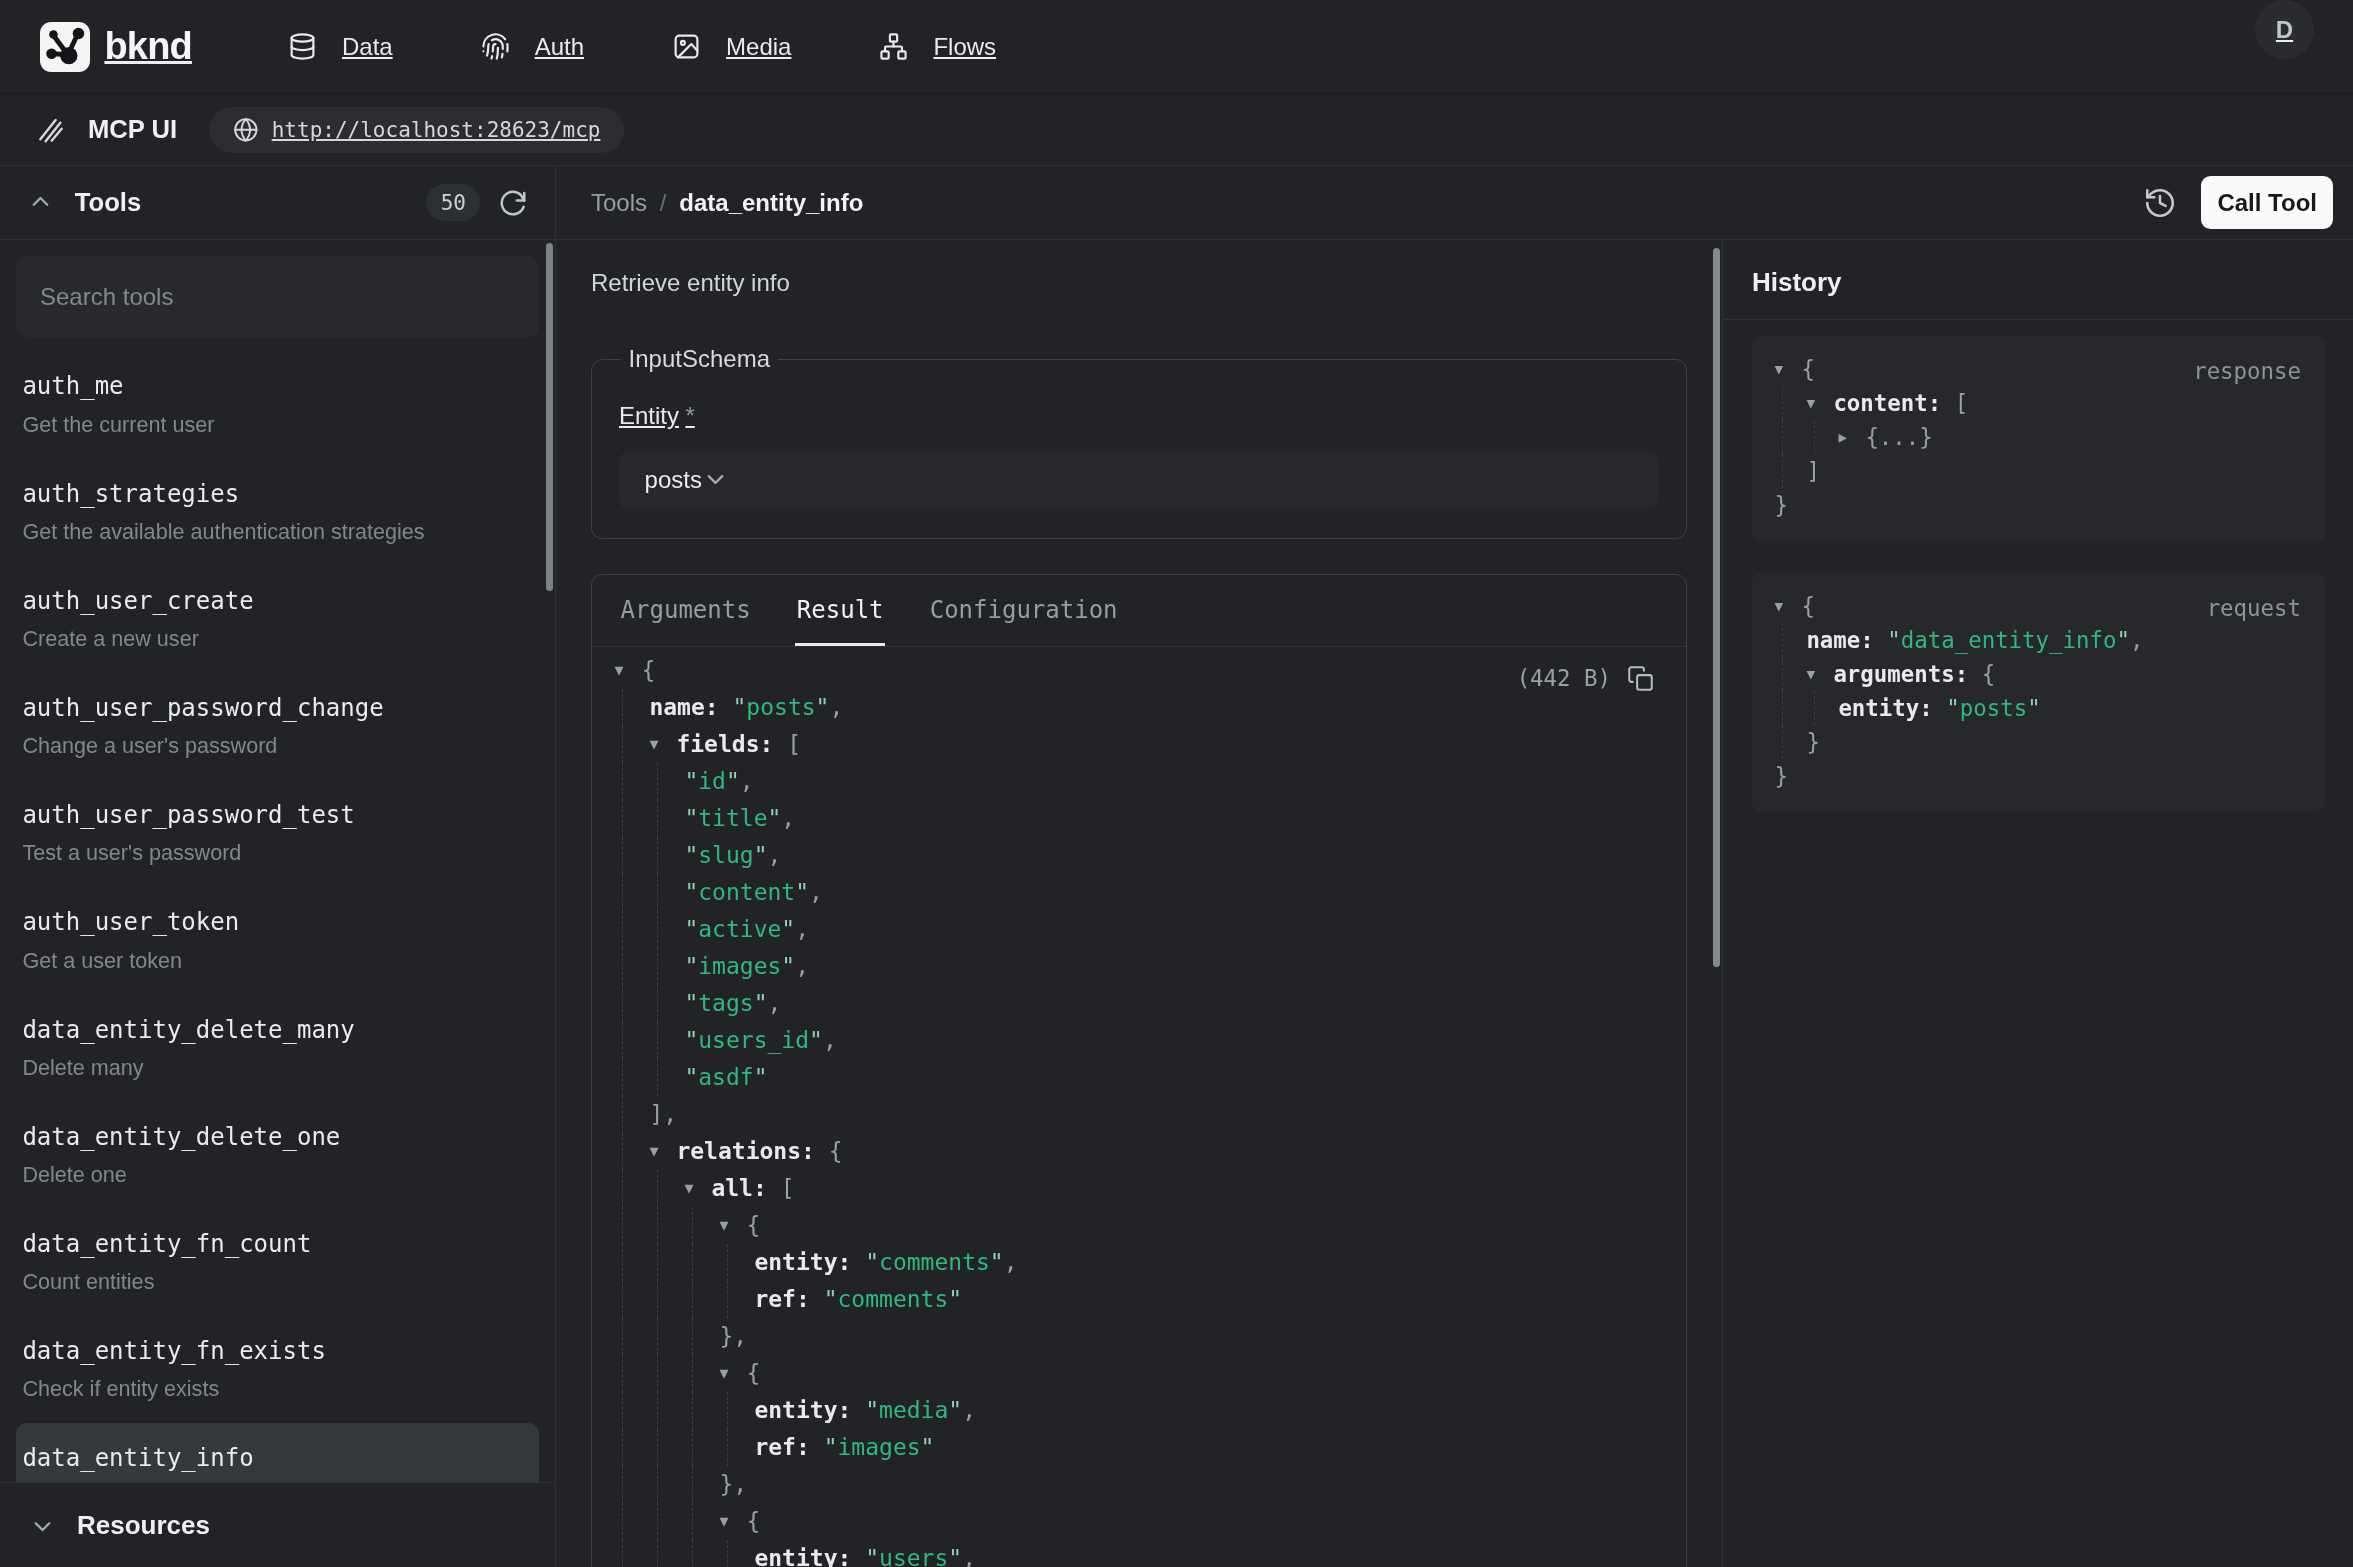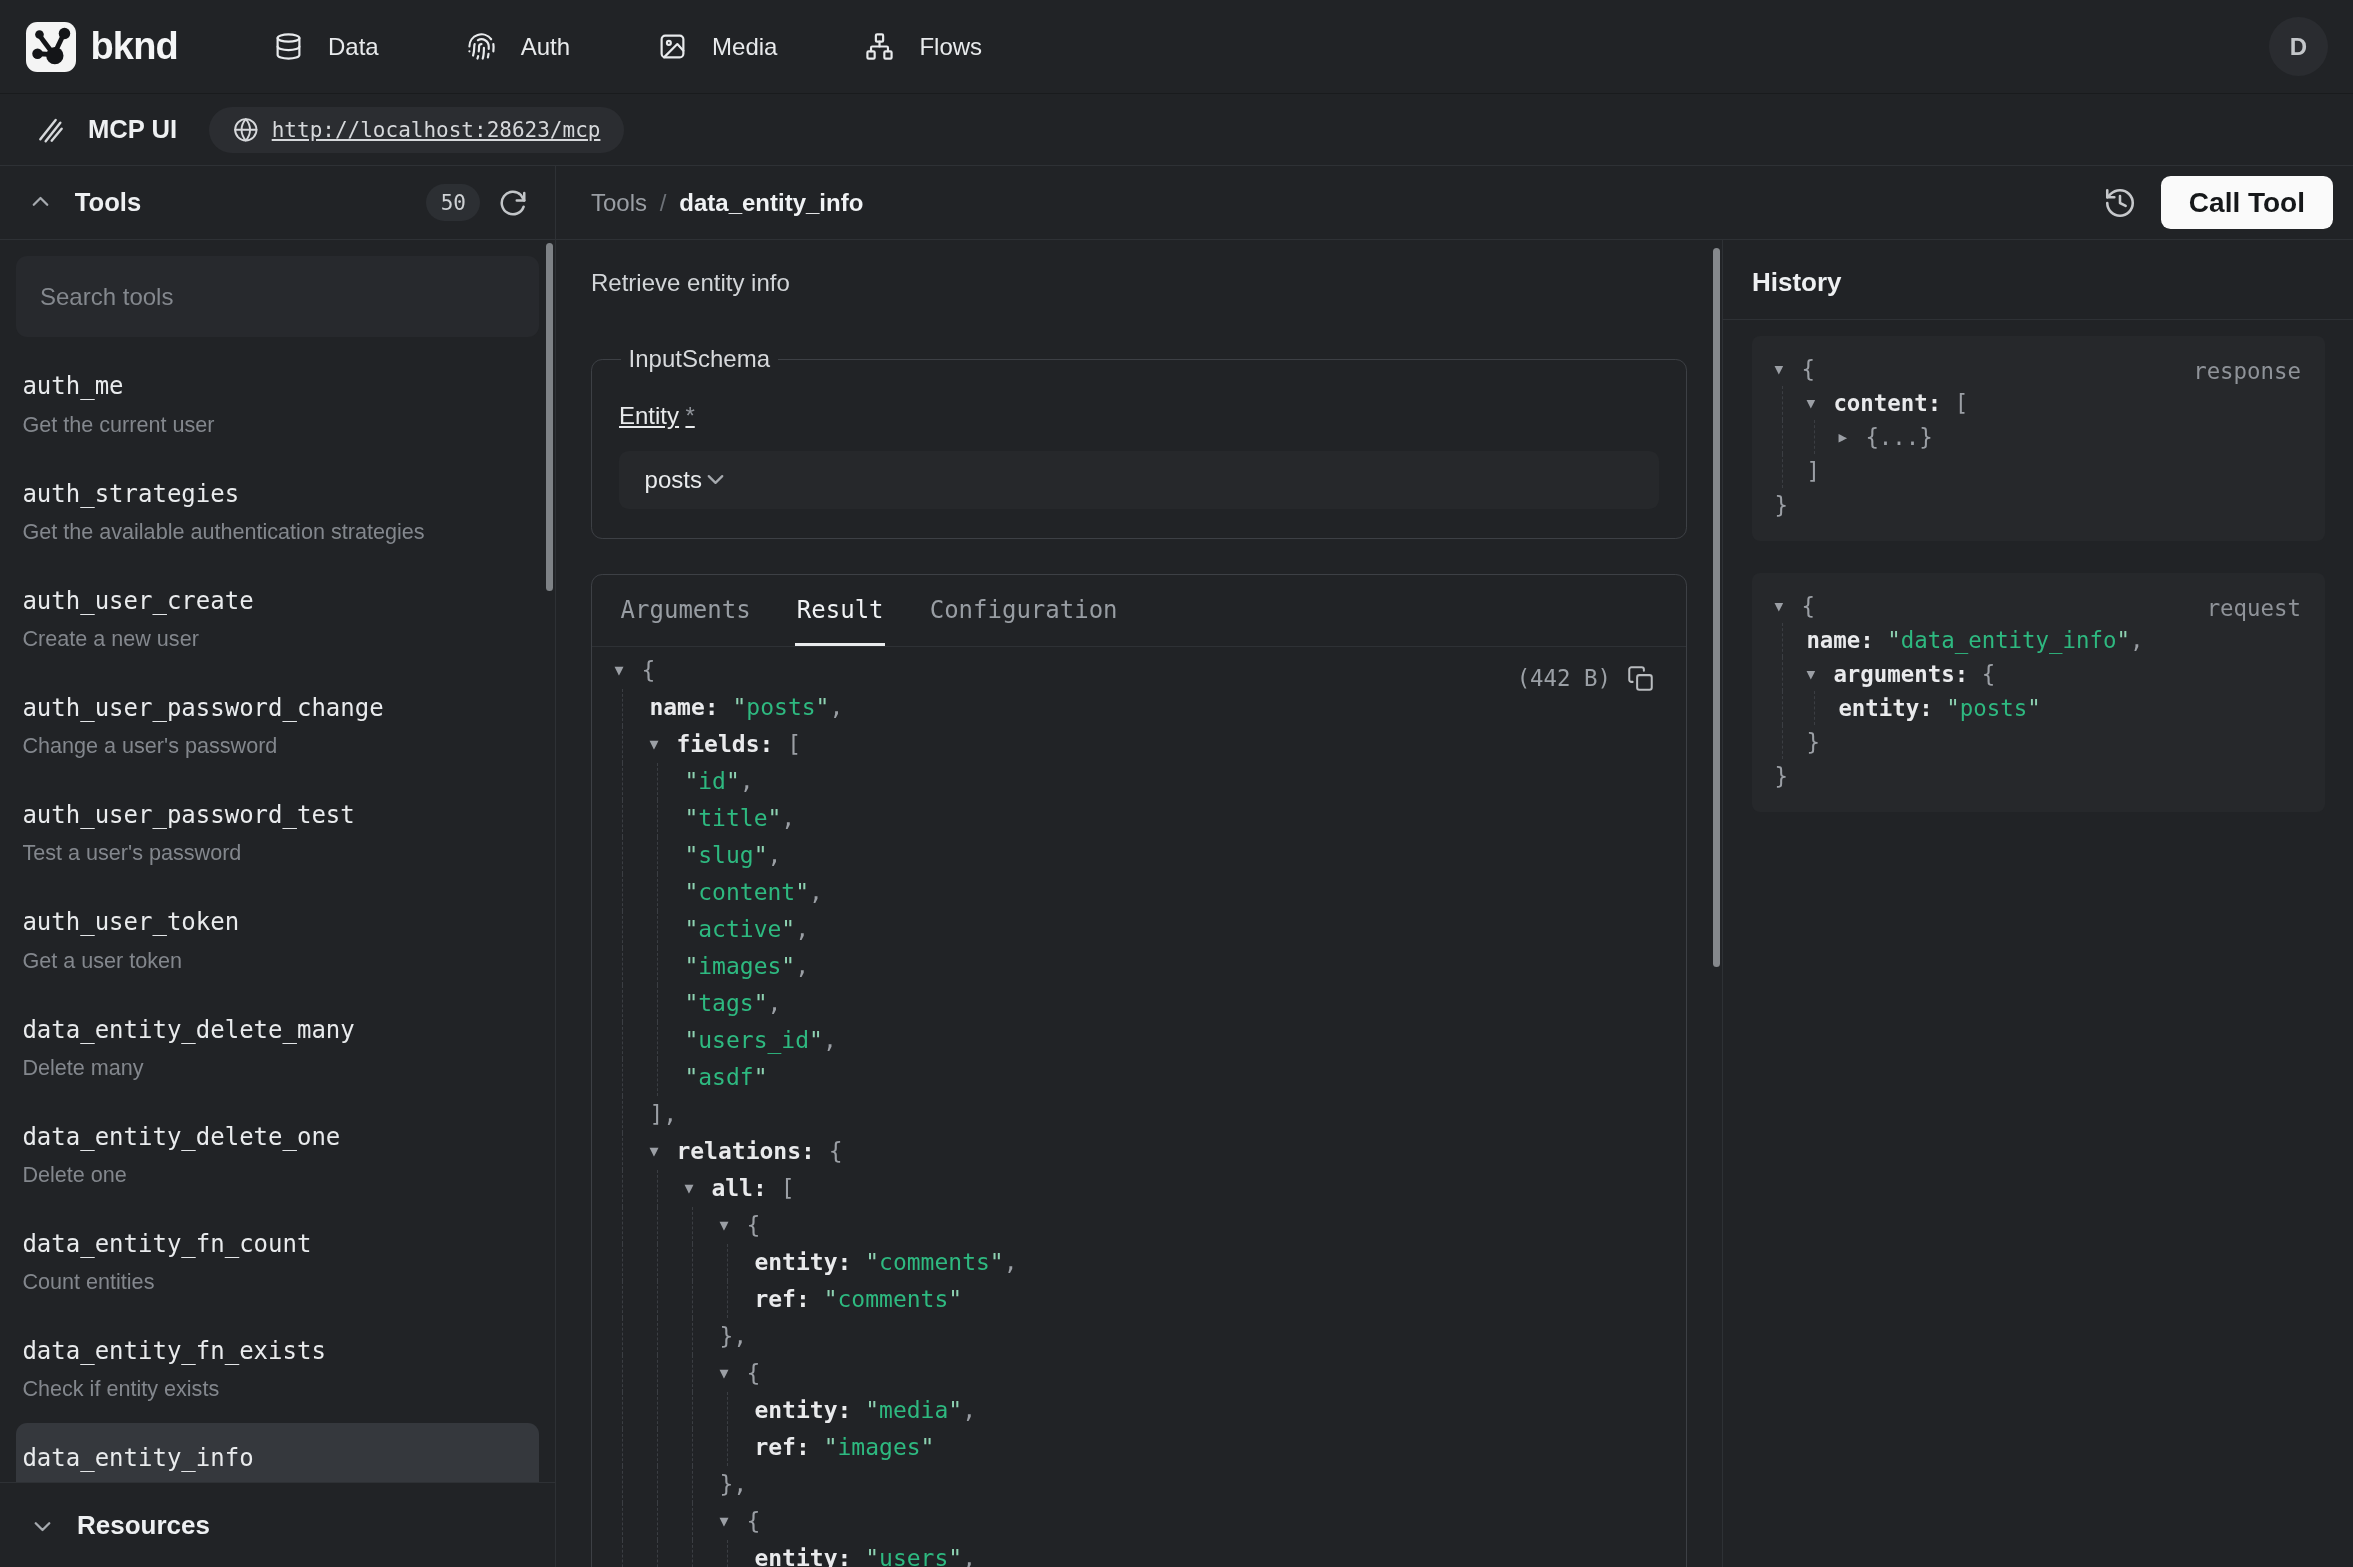--- a/index.html
+++ b/index.html
@@ -6,22 +6,22 @@
   html,body { width:2354px; height:1568px; overflow:hidden; }
   body {
     background:#212326; color:#eceef0;
     font-family:"Liberation Sans", sans-serif;
     font-size:24px;
   }
   .mono { font-family:"DejaVu Sans Mono", monospace; }
   svg { display:block; }
 
   
-  .navbar { height:94px; display:flex; align-items:center; padding:0 26px;
-            border-bottom:0.8px solid #191b1d; }
+  .navbar { height:94px; display:flex; padding:0 40px;
+            border-bottom:0.8px solid #191b1d;text-decoration:underline; }
   .brandwrap { display:flex; align-items:center; gap:14.4px; }
   .logo-box { width:50px; height:50px; background:#f4f4f4; border-radius:11.2px; }
   .brand { font-size:38px; font-weight:bold; letter-spacing:-0.8px; color:#f4f5f6; }
   .navitems { display:flex; align-items:center; gap:88px; margin-left:96px; }
   .navitem { display:flex; align-items:center; gap:25px; color:#e8eaec; font-size:24px; cursor:pointer; }
   .navitem svg { stroke:#e8eaec; }
   .avatar { margin-left:auto; width:59px; height:59px; border-radius:50%;
             background:#2a2c30; color:#c3c6c9; display:flex; align-items:center;
             justify-content:center; font-size:24px; font-weight:bold; }
 
@@ -65,22 +65,22 @@
 
   
   .topbar { height:74px; flex:none; display:flex; align-items:center;
             padding:0 21px 0 35px; border-bottom:0.8px solid #2e3135; }
   .crumbs { display:flex; align-items:center; gap:12.8px; }
   .crumb-section { color:#9a9ea4; }
   .crumb-sep { color:#6d7177; }
   .crumb-current { color:#f0f2f4; font-weight:bold; }
   .topbar-right { margin-left:auto; display:flex; align-items:center; gap:24px; }
   .histbtn { color:#c6c8cb; cursor:pointer; }
-  .calltool { background:#fafafa; color:#16181a; font-size:28px; font-weight:600;
-              border:none; border-radius:9.6px; height:53px; padding:0 28px; cursor:pointer;
+  .calltool { background:#fafafa; color:#16181a; font-size:24px; font-weight:600;
+              border:none; border-radius:9.6px; height:53px; padding:0 16px; cursor:pointer;
               font-family:"Liberation Sans",sans-serif; }
 
   .mainrow { flex:1; display:flex; min-height:0; }
   .maincol { width:1166px; flex:none; position:relative; padding:29px 35px 0 35px; overflow:hidden; }
   .main-thumb { position:absolute; right:1.6px; top:8px; width:7.2px; height:719px;
                 background:#85888c; border-radius:4px; }
 
   .descline { color:#d2d5d8; font-size:24px; margin-bottom:48px; }
 
   fieldset.schema { border:0.8px solid #3d4045; border-radius:11.2px; padding:16px 27px 29px; }

